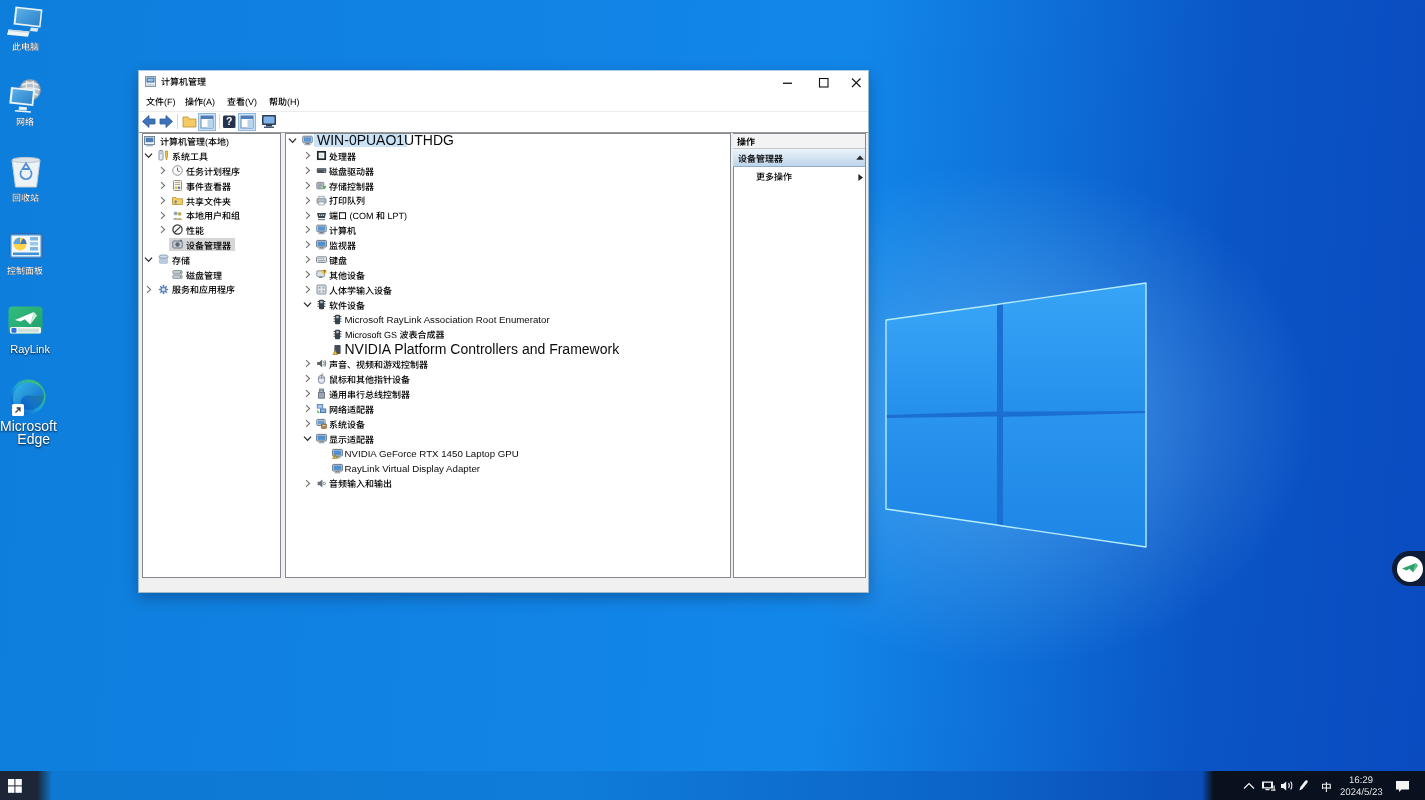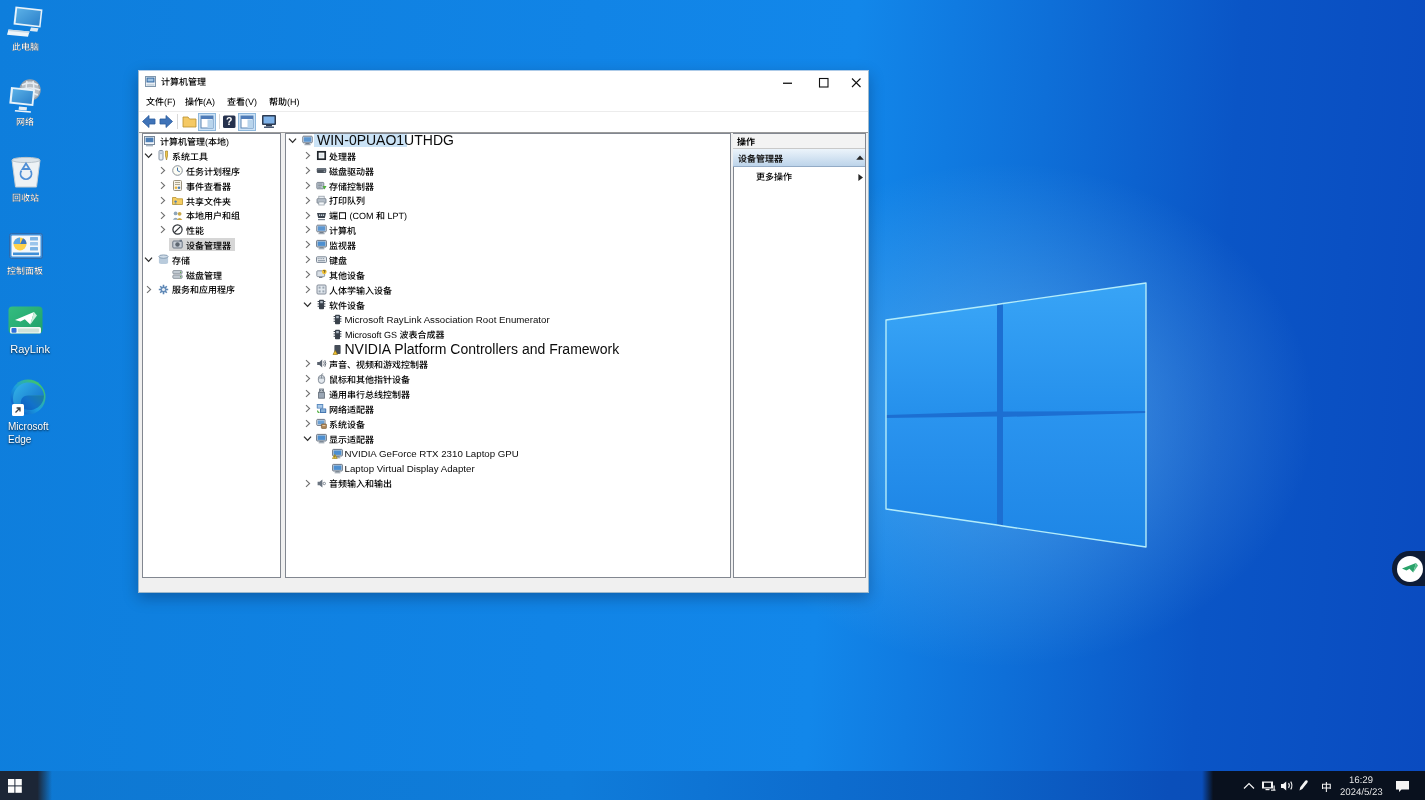--- a/index.html
+++ b/index.html
@@ -437,28 +437,28 @@
   </svg>
 <svg class="abs" style="left:331.5px;top:447.79px" width="11" height="11" viewBox="0 0 11 11">
     <rect x="0.6" y="1.4" width="9.8" height="6.6" rx="0.8" fill="#cdd5dd" stroke="#5c6a7a" stroke-width="0.9"></rect>
     <rect x="1.7" y="2.5" width="7.6" height="4.4" fill="#4d8fd0"></rect>
     <rect x="3.4" y="8.4" width="4.2" height="0.9" fill="#5c6a7a"></rect>
     <rect x="2.6" y="9.3" width="5.8" height="1" fill="#8f9aa6"></rect>
     <path d="M0.4 10.6 L5.2 10.6 L2.8 6.4 Z" fill="#f6ce3a" stroke="#967c14" stroke-width="0.6"></path>
     <rect x="2.55" y="7.6" width="0.6" height="1.6" fill="#2b2b2b"></rect>
     <rect x="2.55" y="9.6" width="0.6" height="0.6" fill="#2b2b2b"></rect>
   </svg>
-<div class="abs" style="left:344.5px;top:446.79px;font-size:9.7px;line-height:13px;color:#0b0b0b;white-space:nowrap">NVIDIA GeForce RTX 2310 Laptop GPU</div>
+<div class="abs" style="left:344.5px;top:446.79px;font-size:9.7px;line-height:13px;color:#0b0b0b;white-space:nowrap">NVIDIA GeForce RTX 1450 Laptop GPU</div>
 <svg class="abs" style="left:331.5px;top:462.68px" width="11" height="11" viewBox="0 0 11 11">
     <rect x="0.6" y="1.4" width="9.8" height="6.6" rx="0.8" fill="#cdd5dd" stroke="#5c6a7a" stroke-width="0.9"></rect>
     <rect x="1.7" y="2.5" width="7.6" height="4.4" fill="#4d8fd0"></rect>
     <rect x="3.4" y="8.4" width="4.2" height="0.9" fill="#5c6a7a"></rect>
     <rect x="2.6" y="9.3" width="5.8" height="1" fill="#8f9aa6"></rect>
   </svg>
-<div class="abs" style="left:344.5px;top:461.68px;font-size:9.7px;line-height:13px;color:#0b0b0b;white-space:nowrap">Laptop Virtual Display Adapter</div>
+<div class="abs" style="left:344.5px;top:461.68px;font-size:9.7px;line-height:13px;color:#0b0b0b;white-space:nowrap">RayLink Virtual Display Adapter</div>
 <svg class="abs" style="left:302.5px;top:478.57px" width="9" height="9" viewBox="0 0 9 9">
     <polyline points="3,1.2 6.6,4.5 3,7.8" fill="none" stroke="#707070" stroke-width="1.1"></polyline>
   </svg>
 <svg class="abs" style="left:315.5px;top:477.57px" width="11" height="11" viewBox="0 0 11 11">
     <path d="M1.6 3.8 L3.6 3.8 L6.4 1.4 L6.4 9.6 L3.6 7.2 L1.6 7.2 Z" fill="#6a7480"></path>
     <circle cx="8.3" cy="5.5" r="1.2" fill="none" stroke="#6a7480" stroke-width="0.8"></circle>
   </svg>
 <div class="abs" style="left:733px;top:133.5px;width:132px;height:14px;background:#f3f3f3"></div>
 <div class="abs" style="left:733px;top:147.5px;width:132px;height:1px;background:#c9c9c9"></div>
 <div class="abs" style="left:733px;top:148.5px;width:132px;height:18.5px;background:linear-gradient(#ecf4fb,#bdd4ea);border-bottom:1px solid #93abc6"></div>
@@ -493,21 +493,21 @@
 <g stroke="#f4f4f4" fill="none" stroke-width="1.1">
 <path d="M48.5 7.2 Q50.2 9.5 48.5 11.8"></path>
       <path d="M50.7 5.6 Q53.2 9.5 50.7 13.4"></path>
 <path d="M59.5 14.5 L60.2 11.2 L65.2 4.8 Q66.2 3.6 67.3 4.6 Q68.3 5.6 67.3 6.8 L62.3 13 Z" fill="#f4f4f4" stroke="none"></path>
 </g>
 </svg>
 <svg class="abs" style="left:1395px;top:780px" width="15" height="13" viewBox="0 0 15 13">
     <path d="M1 1 H14 V9.5 H6.5 L4 12 L4 9.5 H1 Z" fill="#f4f4f4"></path>
   </svg>
 <div class="abs" style="left:0px;top:343px;width:50px;text-align:right;font-size:11px;color:#fff;text-shadow:0 1px 2px rgba(0,0,0,.85)">RayLink</div>
-<div class="abs" style="left:8px;top:419.5px;width:50px;text-align:left;font-size:10px;line-height:13.5px;color:#fff;text-shadow:0 1px 2px rgba(0,0,0,.85)">Microsoft<br>Edge</div>
+<div class="abs" style="left:0px;top:419.5px;width:50px;text-align:right;font-size:14px;line-height:13.5px;color:#fff;text-shadow:0 1px 2px rgba(0,0,0,.85)">Microsoft<br>Edge</div>
 <div class="abs" style="left:1392px;top:551px;width:40px;height:35px;border-radius:17.5px 0 0 17.5px;background:#0e1c36"></div>
 <div class="abs" style="left:1396.5px;top:555.5px;width:26px;height:26px;border-radius:50%;background:#fff"></div>
 <svg class="abs" style="left:1399px;top:559px" width="21" height="19" viewBox="0 0 21 19">
     <path d="M3 9.5 L17 4 L14.2 13.5 L10.5 9.8 L7.5 11.4 Z" fill="#2aa36a"></path>
     <path d="M14.2 13.5 L17 4 L19 6.5 Z" fill="#55bd8c"></path>
   </svg>
 <svg class="tx" style="left:160.5px;top:84.9px;">
     <g fill="#000" transform="scale(0.009000)">
       <use href="#m8ba1"></use>
       <use href="#m7b97" x="1000"></use>

